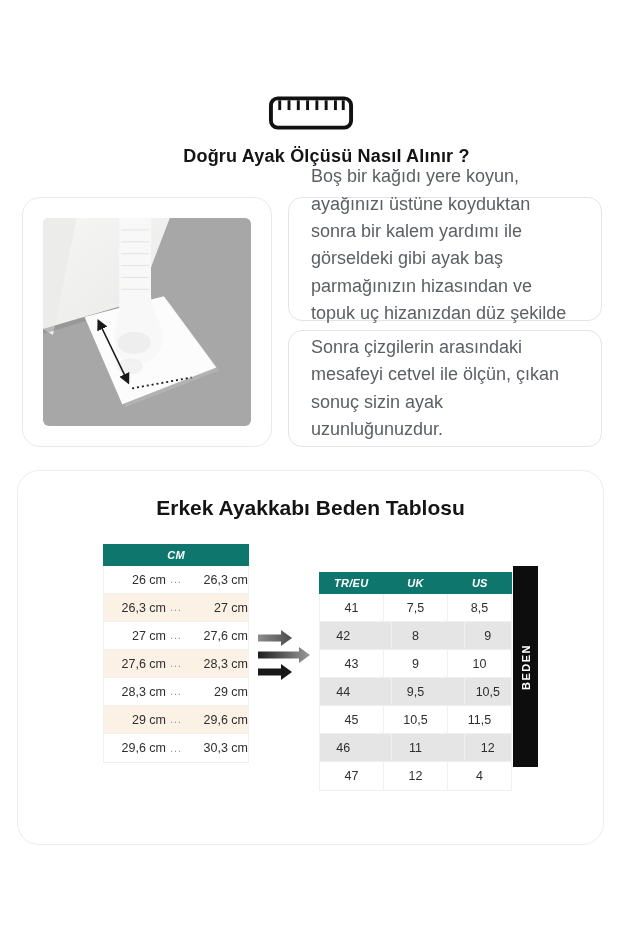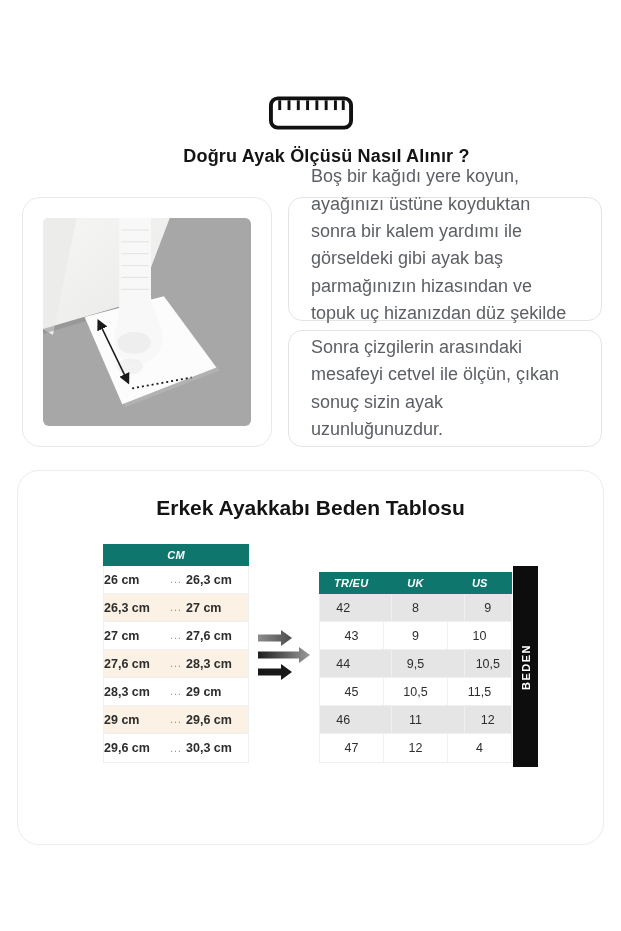--- a/index.html
+++ b/index.html
@@ -32,21 +32,21 @@
   .tbl-header { height:22px; background:#0f766e; color:#fff; display:flex; align-items:center;
                 font-size:11px; font-weight:600; letter-spacing:.3px;font-style:italic; }
 
   .cm-table { position:absolute; left:85px; top:73px; width:146px; }
   .cm-table .tbl-header { justify-content:center; }
   .tbl-body { border:1px solid #f0f0f0; border-top:none; }
   .cm-row { display:flex; align-items:center; height:28px; background:#fff;
             border-bottom:1px solid #f0f0f0; font-size:12.5px; color:#2e2e2e; }
   .cm-row:last-child { border-bottom:none; }
   .cm-row.alt { background:#fbf1e5; }
-  .cm-row .cell { flex:1; text-align:left;font-weight:bold; }
+  .cm-row .cell { flex:1; text-align:right; }
   .cm-row .sep { width:20px; text-align:center; color:#8b8b8b; font-size:10px; letter-spacing:1px; }
 
   .arrows-wrap { position:absolute; left:240px; top:158px; width:54px; height:52px; }
 
   .sz-table { position:absolute; left:301px; top:73px; width:193px;margin-top:28px; }
   .sz-head-cell { flex:1; text-align:center; }
   .sz-row { display:flex; align-items:center; height:28px; background:#fff;
             border-bottom:1px solid #f0f0f0; font-size:12.5px; color:#2e2e2e; }
   .sz-row:last-child { border-bottom:none;justify-content:flex-end; }
   .sz-row.alt { background:#e5e5e5;gap:25px; }
@@ -188,20 +188,25 @@
       </svg>
     </div>
 
     <div class="sz-table">
       <div class="tbl-header">
         <span class="sz-head-cell">TR/EU</span>
         <span class="sz-head-cell">UK</span>
         <span class="sz-head-cell">US</span>
       </div>
       <div class="tbl-body">
+          <div class="sz-row">
+            <span class="sz-cell">41</span>
+            <span class="sz-cell">7,5</span>
+            <span class="sz-cell">8,5</span>
+          </div>
           <div class="sz-row alt">
             <span class="sz-cell">42</span>
             <span class="sz-cell">8</span>
             <span class="sz-cell">9</span>
           </div>
           <div class="sz-row">
             <span class="sz-cell">43</span>
             <span class="sz-cell">9</span>
             <span class="sz-cell">10</span>
           </div>

